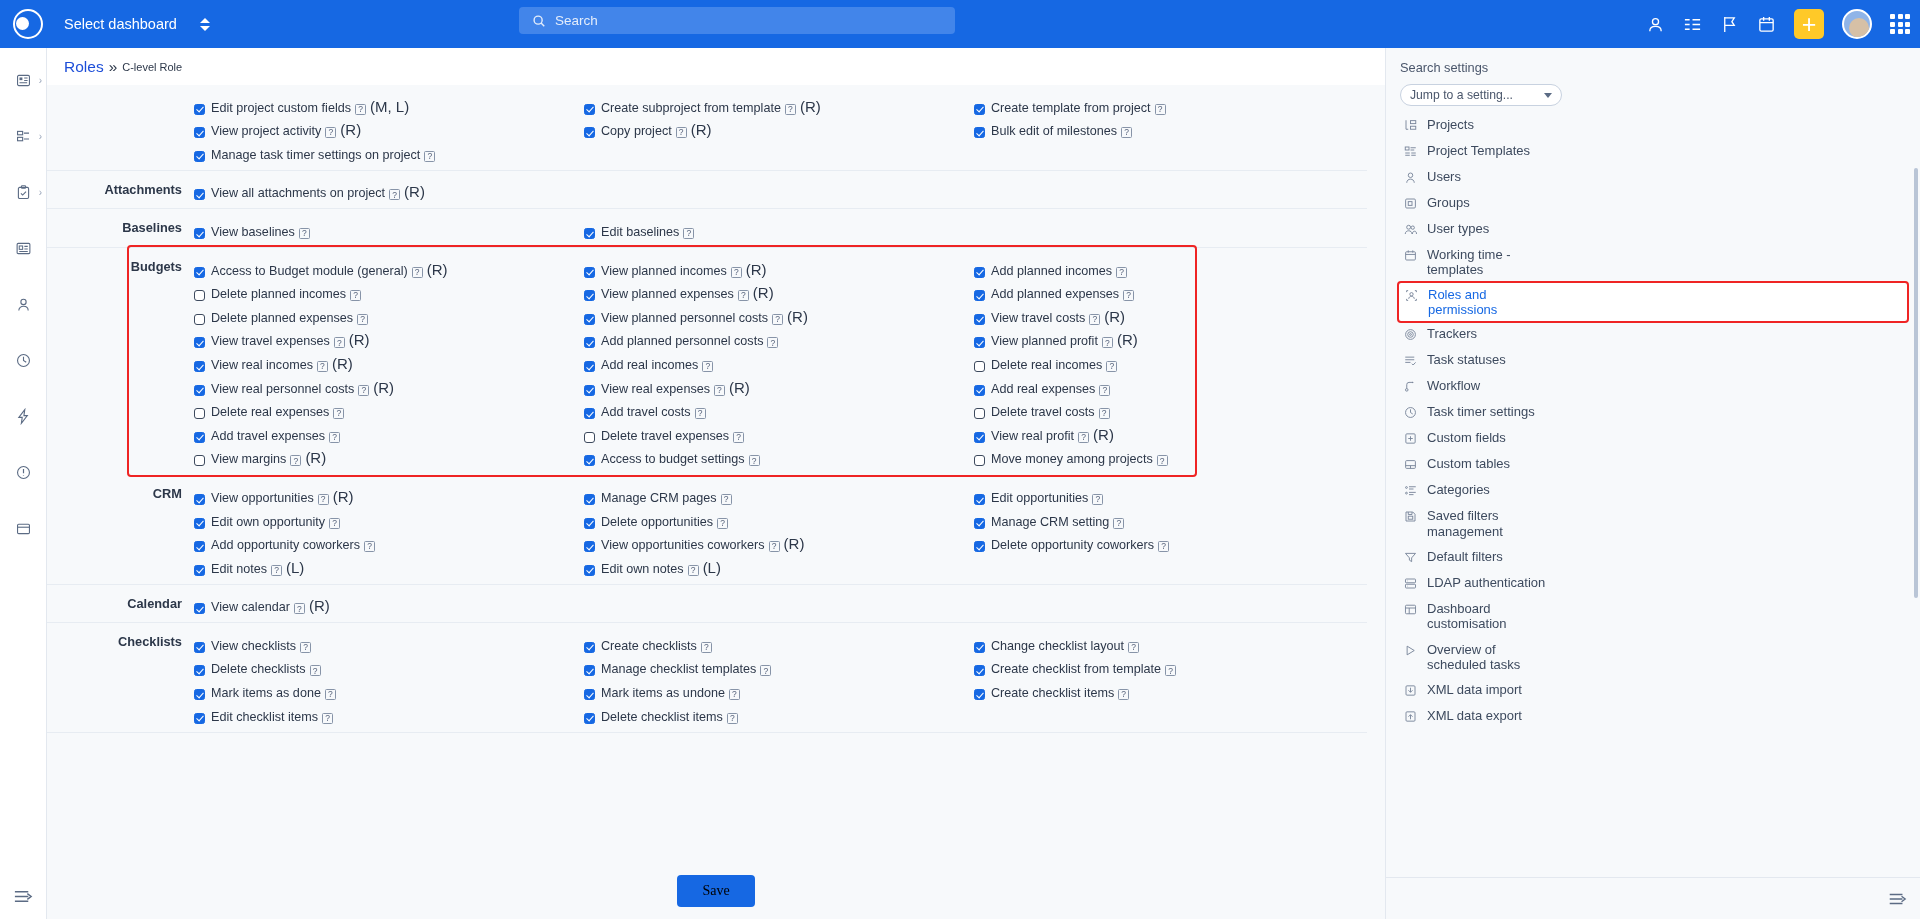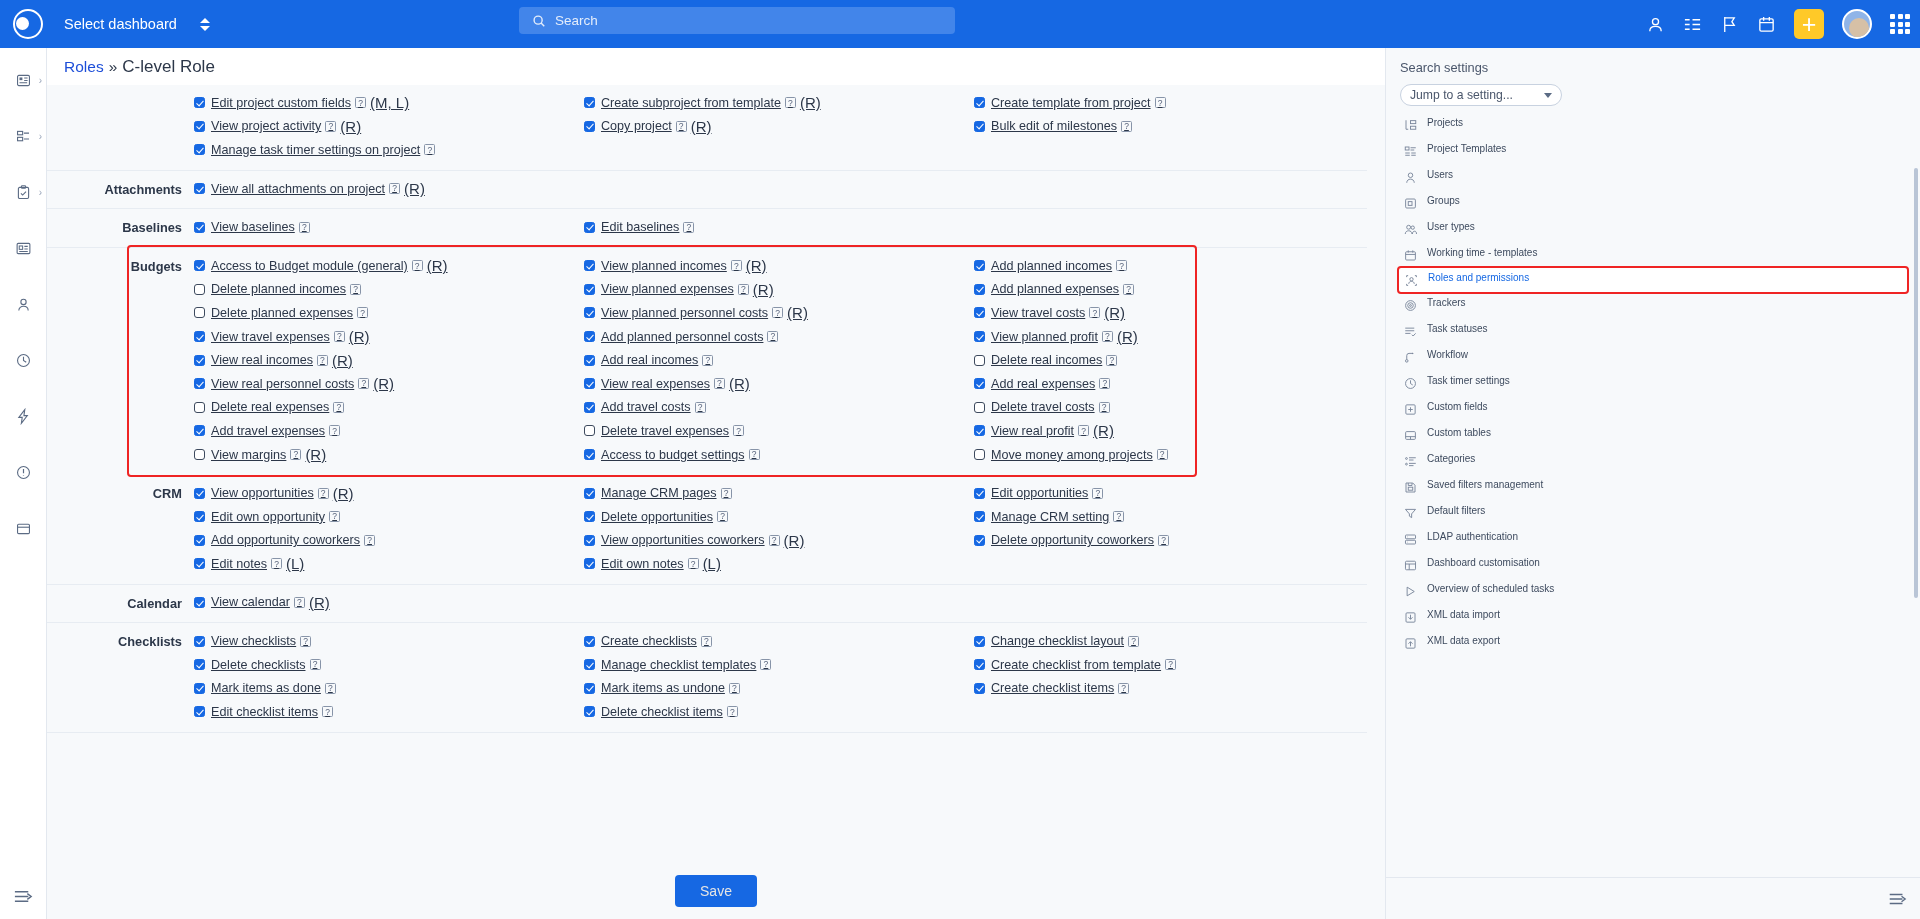--- a/index.html
+++ b/index.html
@@ -107,21 +107,21 @@
   .crumbbar {
     position: absolute; left: 47px; top: 48px;
     width: 1338px; height: 37px;
     background: #ffffff;
     display: flex; align-items: center;
     padding-left: 17px;
     z-index: 10;
   }
   .crumb-link { color: #1d4ed8; font-size: 15.5px; cursor: pointer; }
   .crumb-sep { color: #2c3749; font-size: 15.5px; margin: 0 5px; }
-  .crumb-cur { color: #2c3749; font-size: 17px; }
+  .crumb-cur { color: #2c3749; font-size: 11px; }
 
   
   .main {
     position: absolute; left: 47px; top: 85px;
     width: 1338px; height: 834px;
     background: #f7f9fb;
     overflow: hidden;
   }
   .perm-table { width: 1320px; }
   .grp {
@@ -130,24 +130,23 @@
   }
   .grp.hl { border-bottom-color: transparent; }
   .grp-label {
     width: 147px; min-width: 147px; text-align: right;
     font-size: 12.8px; font-weight: bold; color: #2c3749;
     padding-right: 12px; padding-top: 5px;
   }
   .grp-cols { display: flex; flex: 1; }
   .col { width: 390px; }
   .opt {
-    display: flex; align-items: center;
+    display: flex; align-items: flex-end;
     height: 23.6px; font-size: 12.6px; color: #2c3749;
     white-space: nowrap;
-    text-decoration: underline;
   }
   .cb {
     width: 11px; height: 11px; min-width: 11px;
     border-radius: 2.5px; margin-right: 6px;
     position: relative; cursor: pointer;
   }
   .cb.on { background: #1668e3; border: 1px solid #1668e3; }
   .cb.on::after {
     content: ""; position: absolute;
     left: 2.7px; top: 0.6px; width: 3px; height: 6px;
@@ -173,24 +172,24 @@
 
   
   .savebar {
     position: absolute; left: 47px; bottom: 0;
     width: 1338px; height: 56px;
     background: #f7f9fb;
     display: flex; align-items: center; justify-content: center;
     z-index: 12;
   }
   .savebtn {
-    background: #1668e3; color: #e5e5e5; font-size: 14px;
+    background: #1668e3; color: #000000; font-size: 14px;
     border: none; border-radius: 4px;
     padding: 8px 25px; cursor: pointer;
-    font-family: Liberation Sans, sans-serif;
+    font-family: Liberation Serif, serif;
   }
 
   
   .rpanel {
     position: absolute; right: 0; top: 48px;
     width: 535px; height: 871px;
     background: #f7f9fb; border-left: 1px solid #e3e8ef;
     z-index: 30;
   }
   .rp-inner { padding: 12px 14px 0 14px; }
@@ -201,21 +200,21 @@
     display: flex; align-items: center; justify-content: space-between;
     padding: 0 9px; font-size: 12.2px; color: #4a566b;
     cursor: pointer; margin-bottom: 4px;
   }
   .caret { width: 0; height: 0; border-left: 4px solid transparent;
            border-right: 4px solid transparent; border-top: 5px solid #5b6b84; }
   .rp-list { padding-top: 2px; }
   .rp-item {
     display: flex; align-items: flex-start; gap: 9px;
     padding: 5px 4px 5px 3px; cursor: pointer;
-    font-size: 10px; color: #3d4a5e; line-height: 1.18;
+    font-size: 13px; color: #3d4a5e; line-height: 1.18;
     position: relative; min-height: 26px;
   }
   .rp-item.active .rp-lbl { color: #1668e3; }
   .rp-ico { width: 15px; min-width: 15px; display: flex; align-items: center;
             justify-content: center; color: #7a869b; margin-top: 1px; }
   .rp-lbl { max-width: 128px; }
   .rp-item.hl-red {
     border: 2.5px solid #ef2424; border-radius: 4px;
     margin: -2px -3px; padding: 4px 4px 4px 5px; background: #ffffff;
   }

